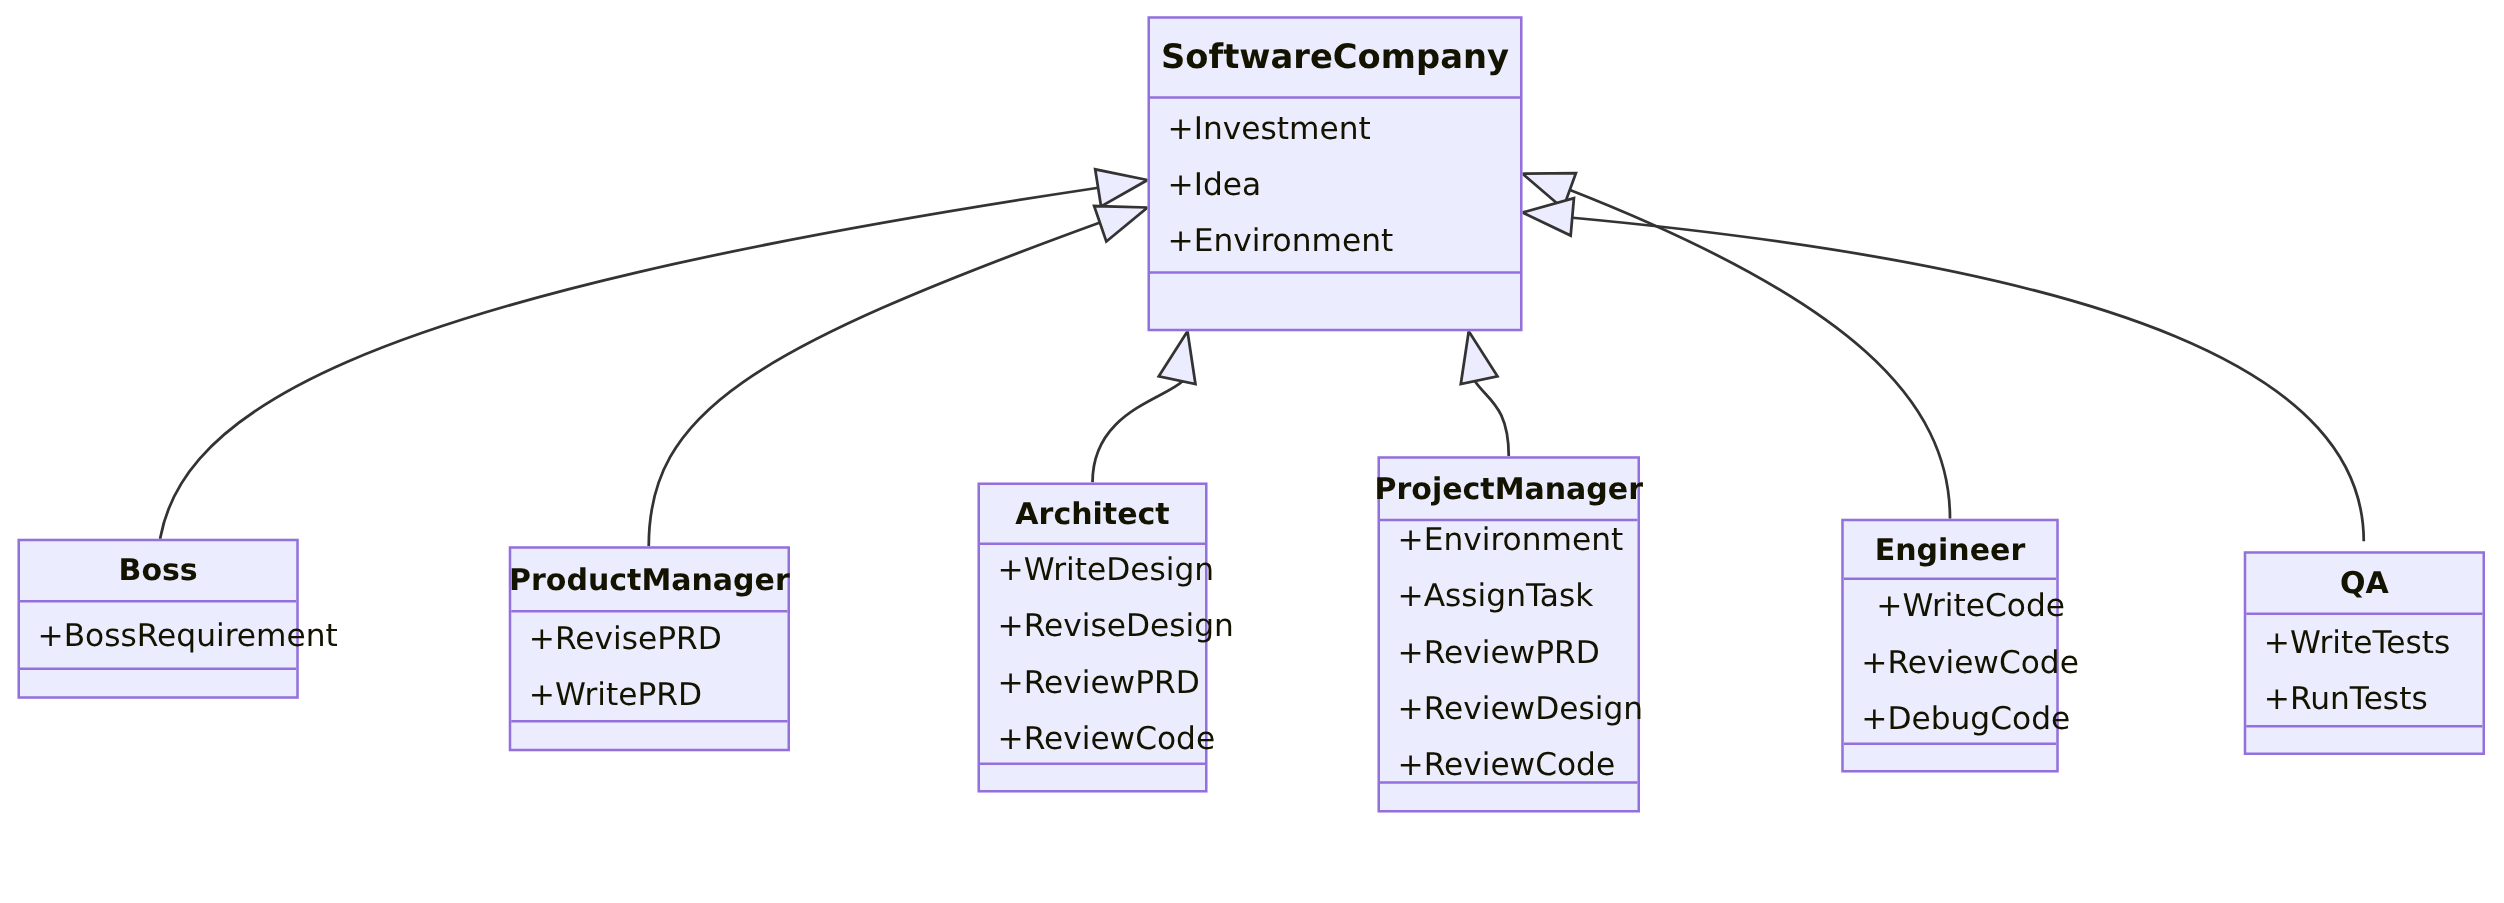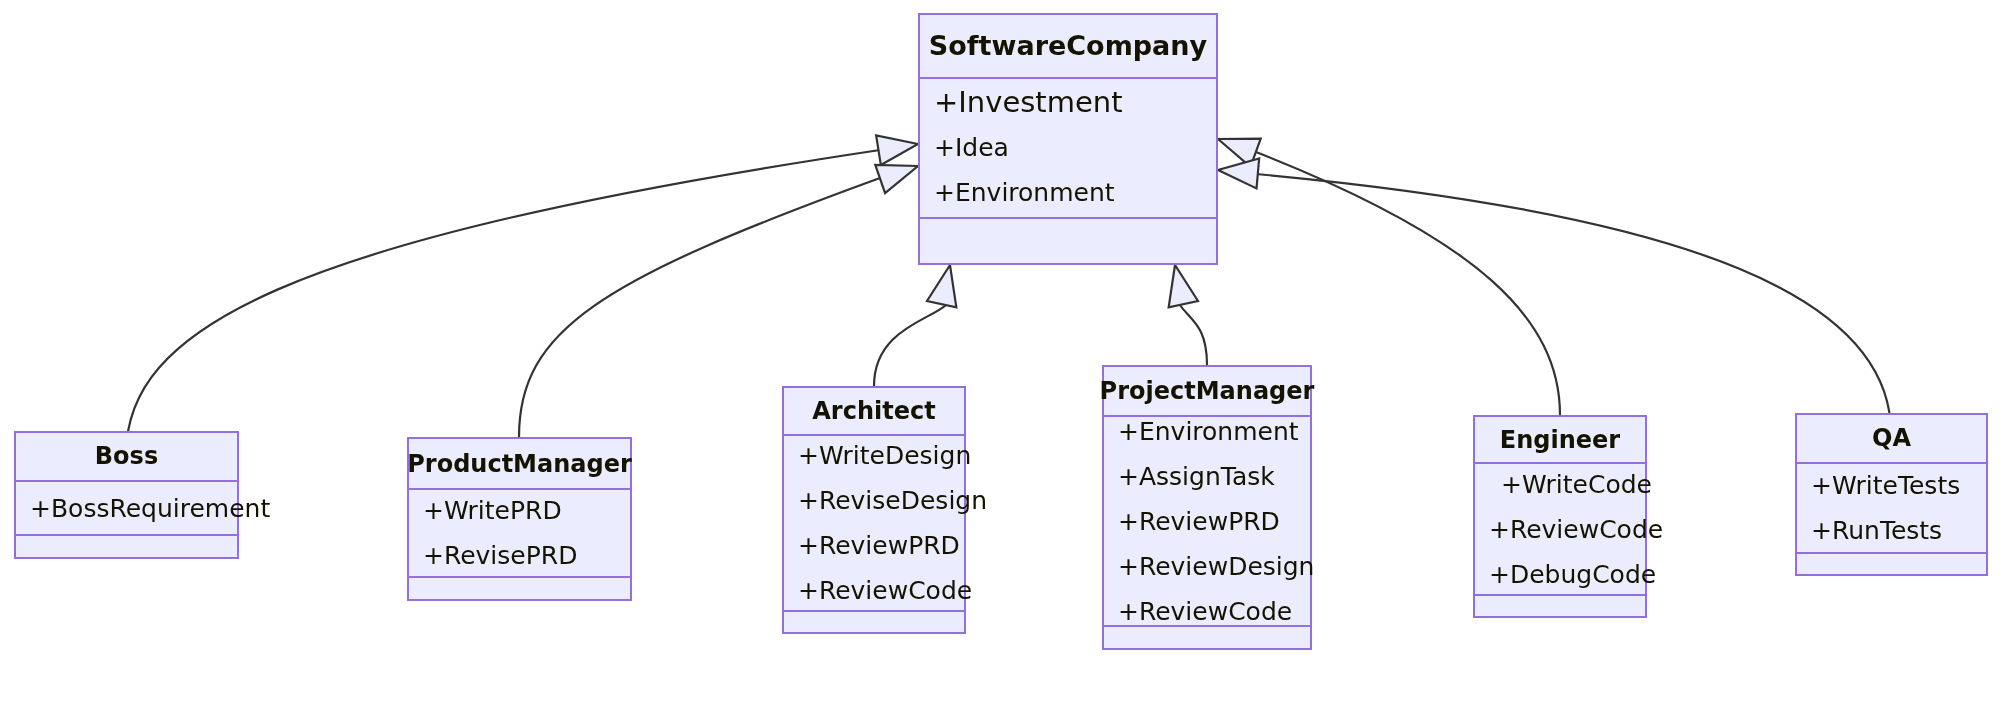--- a/index.html
+++ b/index.html
@@ -89,42 +89,42 @@
         <path d="M 1891 433 C 1891 300 1700 215 1256 174" fill="none" stroke="#333333" stroke-width="2.2"></path>
         <polygon points="0,0 -40,-15 -40,15" fill="#ECECFF" stroke="#333333" stroke-width="2.2" stroke-linejoin="miter" transform="translate(1218,170) rotate(185)"></polygon>
       </g>
     </svg>
 
   <div id="class-layer">
       <div class="uml-class" style="left: 918px; top: 13px; width: 300px; height: 252px; background: rgb(236, 236, 255); border-color: rgb(147, 112, 219);">
         <div class="uml-title" style="height: 62px; font-size: 27px; color: rgb(19, 19, 0);">SoftwareCompany</div>
         <div class="uml-divider" style="border-top-color: rgb(147, 112, 219);"></div>
         <div class="uml-members" style="height: 140px; padding-left: 14px; padding-right: 14px;">
-          <div class="uml-member" style="font-size: 29px; line-height: 45px; color: rgb(19, 19, 0);">+Investment</div>
+          <div class="uml-member" style="font-size: 25px; line-height: 45px; color: rgb(19, 19, 0);">+Investment</div>
           <div class="uml-member" style="font-size: 25px; line-height: 45px; color: rgb(19, 19, 0);">+Idea</div>
           <div class="uml-member" style="font-size: 25px; line-height: 45px; color: rgb(19, 19, 0);">+Environment</div>
         </div>
         <div class="uml-divider" style="border-top-color: rgb(147, 112, 219);"></div>
         <div class="uml-methods" style="height: 44px; padding-left: 14px; padding-right: 14px;"></div>
       </div>
       <div class="uml-class" style="left: 14px; top: 431px; width: 225px; height: 128px; background: rgb(236, 236, 255); border-color: rgb(147, 112, 219);">
         <div class="uml-title" style="height: 50px; font-size: 24px; color: rgb(19, 19, 0);">Boss</div>
         <div class="uml-divider" style="border-top-color: rgb(147, 112, 219);"></div>
         <div class="uml-members" style="height: 56px; padding-left: 14px; padding-right: 14px;">
           <div class="uml-member" style="font-size: 25px; line-height: 45px; color: rgb(19, 19, 0);">+BossRequirement</div>
         </div>
         <div class="uml-divider" style="border-top-color: rgb(147, 112, 219);"></div>
         <div class="uml-methods" style="height: 22px; padding-left: 14px; padding-right: 14px;"></div>
       </div>
       <div class="uml-class" style="left: 407px; top: 437px; width: 225px; height: 164px; background: rgb(236, 236, 255); border-color: rgb(147, 112, 219);">
         <div class="uml-title" style="height: 52px; font-size: 24px; color: rgb(19, 19, 0);">ProductManager</div>
         <div class="uml-divider" style="border-top-color: rgb(147, 112, 219);"></div>
         <div class="uml-members" style="height: 86px; padding-left: 14px; padding-right: 14px;">
+          <div class="uml-member" style="font-size: 25px; line-height: 45px; color: rgb(19, 19, 0);">+RevisePRD</div>
           <div class="uml-member" style="font-size: 25px; line-height: 45px; color: rgb(19, 19, 0);">+WritePRD</div>
-          <div class="uml-member" style="font-size: 25px; line-height: 45px; color: rgb(19, 19, 0);">+RevisePRD</div>
         </div>
         <div class="uml-divider" style="border-top-color: rgb(147, 112, 219);"></div>
         <div class="uml-methods" style="height: 22px; padding-left: 14px; padding-right: 14px;"></div>
       </div>
       <div class="uml-class" style="left: 782px; top: 386px; width: 184px; height: 248px; background: rgb(236, 236, 255); border-color: rgb(147, 112, 219);">
         <div class="uml-title" style="height: 50px; font-size: 24px; color: rgb(19, 19, 0);">Architect</div>
         <div class="uml-divider" style="border-top-color: rgb(147, 112, 219);"></div>
         <div class="uml-members" style="height: 174px; padding-left: 14px; padding-right: 14px;">
           <div class="uml-member" style="font-size: 25px; line-height: 45px; color: rgb(19, 19, 0);">+WriteDesign</div>
           <div class="uml-member" style="font-size: 25px; line-height: 45px; color: rgb(19, 19, 0);">+ReviseDesign</div>
@@ -151,21 +151,21 @@
         <div class="uml-title" style="height: 50px; font-size: 24px; color: rgb(19, 19, 0);">Engineer</div>
         <div class="uml-divider" style="border-top-color: rgb(147, 112, 219);"></div>
         <div class="uml-members" style="height: 130px; padding-left: 14px; padding-right: 14px;">
           <div class="uml-member" style="font-size: 25px; line-height: 45px; color: rgb(19, 19, 0); margin-left: 12px;">+WriteCode</div>
           <div class="uml-member" style="font-size: 25px; line-height: 45px; color: rgb(19, 19, 0);">+ReviewCode</div>
           <div class="uml-member" style="font-size: 25px; line-height: 45px; color: rgb(19, 19, 0);">+DebugCode</div>
         </div>
         <div class="uml-divider" style="border-top-color: rgb(147, 112, 219);"></div>
         <div class="uml-methods" style="height: 22px; padding-left: 14px; padding-right: 14px;"></div>
       </div>
-      <div class="uml-class" style="left: 1795px; top: 413px; width: 193px; height: 163px; background: rgb(236, 236, 255); border-color: rgb(147, 112, 219);">
+      <div class="uml-class" style="left: 1795px; top: 441px; width: 193px; height: 163px; background: rgb(236, 236, 255); border-color: rgb(147, 112, 219);">
         <div class="uml-title" style="height: 50px; font-size: 24px; color: rgb(19, 19, 0);">QA</div>
         <div class="uml-divider" style="border-top-color: rgb(147, 112, 219);"></div>
         <div class="uml-members" style="height: 88px; padding-left: 14px; padding-right: 14px;">
           <div class="uml-member" style="font-size: 25px; line-height: 45px; color: rgb(19, 19, 0);">+WriteTests</div>
           <div class="uml-member" style="font-size: 25px; line-height: 45px; color: rgb(19, 19, 0);">+RunTests</div>
         </div>
         <div class="uml-divider" style="border-top-color: rgb(147, 112, 219);"></div>
         <div class="uml-methods" style="height: 22px; padding-left: 14px; padding-right: 14px;"></div>
       </div>
     </div>

